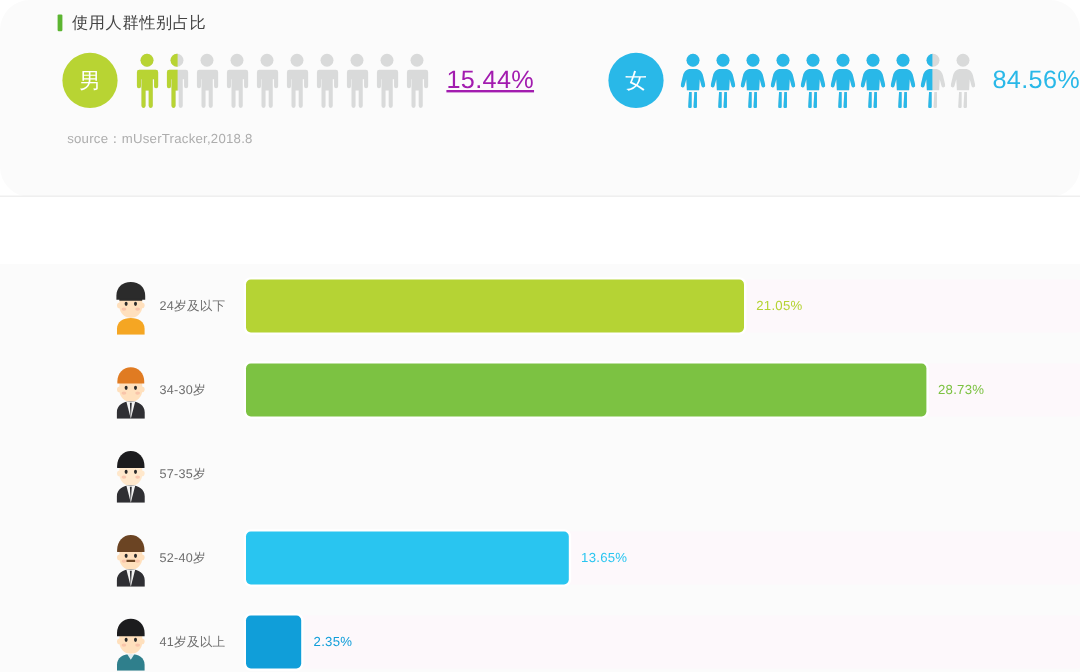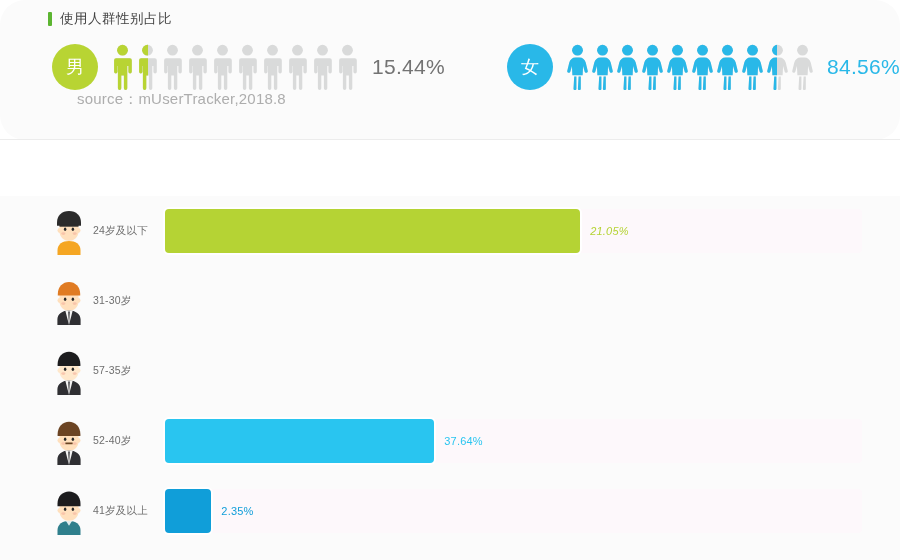--- a/index.html
+++ b/index.html
@@ -15,21 +15,21 @@
     position: relative;
   }
 
   
   .panel {
     position: relative;
     background: #fbfbfb;
     box-sizing: border-box;
   }
   .panel-gender {
-    height: 140px;
+    height: 164px;
     padding-top: 6px;
     border-radius: 25px;
   }
   .panel-age {
     height: 420px;
     padding-top: 0;
   }
 
   .sec-title {
     display: flex;
@@ -102,26 +102,27 @@
     overflow: hidden;
   }
   .person .layer svg { display: block; }
 
   .pct {
     font-size: 21px;
     margin-left: 14px;
     letter-spacing: 0.3px;
     white-space: nowrap;
   }
-  .pct.male   { color: #737373; }
+  .pct.male   { color: #a21caf; text-decoration: underline; }
   .pct.female { color: #29b8e8; text-align: right; }
 
   .source-line {
-    padding-left: 77px;
-    font-size: 15px;
+    padding-left: 56px;
+    margin-top: 18px;
+    font-size: 11px;
     color: #adadad;
     letter-spacing: 0.2px;
   }
 
   .panel-divider {
     position: absolute;
     left: 0;
     bottom: 0;
     width: 100%;
     height: 1px;
@@ -135,21 +136,21 @@
 
   
   .age-title-wrap { padding-top: 18px; }
 
   .age-rows { margin-top: 16px; }
 
   .age-row {
     display: flex;
     align-items: center;
     height: 70px;
-    padding-left: 49px;
+    padding-left: 89px;
   }
 
   .avatar {
     width: 40px;
     height: 48px;
     flex: none;
     position: relative;
   }
   .avatar svg { display: block; }
 
@@ -488,40 +489,45 @@
             <ellipse cx="23.9" cy="22.2" rx="1.25" ry="1.7" fill="#2b2b2b"></ellipse>
             <ellipse cx="14.3" cy="26.6" rx="2" ry="1.3" fill="#f7b9a2" opacity="0.7"></ellipse>
             <ellipse cx="25.7" cy="26.6" rx="2" ry="1.3" fill="#f7b9a2" opacity="0.7"></ellipse>
             <path d="M20 34c-6.5 0-11.5 3.3-11.5 9V48h23v-5c0-5.7-5-9-11.5-9z" fill="#f5a623"></path>
           </svg>
         </div>
         <div class="age-label">24岁及以下</div>
         <div class="bar-area">
           <div class="bar-track" style="width: 697px;"></div>
           <div class="bar-fill" style="width: 415.218px; background: rgb(181, 211, 52);"></div>
-          <div class="bar-value" style="color: rgb(181, 211, 52); font-style: italic;">21.05%</div>
+          <div class="bar-value" style="color: rgb(181, 211, 52);">21.05%</div>
         </div>
       </div>
       <div class="age-row">
         <div class="avatar">
           <svg width="40" height="48" viewBox="0 0 40 48">
             <path d="M10.5 14h19v10.5c0 5.3-4.2 9.4-9.5 9.4s-9.5-4.1-9.5-9.4z" fill="#ffe0bd"></path>
             <circle cx="10.9" cy="23.5" r="2.4" fill="#ffe0bd"></circle>
             <circle cx="29.1" cy="23.5" r="2.4" fill="#ffe0bd"></circle>
             <path d="M8.8 17C8.8 9.8 13.8 5 20 5s11.2 4.8 11.2 12v1.6H8.8z" fill="#e07b22"></path>
             <ellipse cx="16.1" cy="22.2" rx="1.25" ry="1.7" fill="#2b2b2b"></ellipse>
             <ellipse cx="23.9" cy="22.2" rx="1.25" ry="1.7" fill="#2b2b2b"></ellipse>
             <ellipse cx="14.3" cy="26.6" rx="2" ry="1.3" fill="#f7b9a2" opacity="0.7"></ellipse>
             <ellipse cx="25.7" cy="26.6" rx="2" ry="1.3" fill="#f7b9a2" opacity="0.7"></ellipse>
             <path d="M20 33.4c-6.6 0-11.6 3.4-11.6 9.2V48h23.2v-5.4c0-5.8-5-9.2-11.6-9.2z" fill="#2f2f33"></path>
             <path d="M16.3 33.6h7.4L20 48z" fill="#f4f4f4"></path>
             <path d="M19.2 34.6h1.6L20 48z" fill="#2f2f33"></path>
           </svg>
         </div>
-        <div class="age-label">31-30岁</div>
+        <div class="age-label">34-30岁</div>
+        <div class="bar-area">
+          <div class="bar-track" style="width: 697px;"></div>
+          <div class="bar-fill" style="width: 566.708px; background: rgb(124, 194, 66);"></div>
+          <div class="bar-value" style="color: rgb(124, 194, 66);">28.73%</div>
+        </div>
       </div>
       <div class="age-row">
         <div class="avatar">
           <svg width="40" height="48" viewBox="0 0 40 48">
             <path d="M10.5 14h19v10.5c0 5.3-4.2 9.4-9.5 9.4s-9.5-4.1-9.5-9.4z" fill="#ffe8cc"></path>
             <circle cx="10.9" cy="23.5" r="2.4" fill="#ffe8cc"></circle>
             <circle cx="29.1" cy="23.5" r="2.4" fill="#ffe8cc"></circle>
             <path d="M8.6 17.5C8.6 9.9 13.6 4.8 20 4.8s11.4 5.1 11.4 12.7v1.4H8.6z" fill="#1c1c1e"></path>
             <ellipse cx="16.1" cy="22.2" rx="1.25" ry="1.7" fill="#2b2b2b"></ellipse>
             <ellipse cx="23.9" cy="22.2" rx="1.25" ry="1.7" fill="#2b2b2b"></ellipse>
@@ -548,21 +554,21 @@
             <path d="M16.4 25.4h7.2v1.9h-7.2z" fill="#6b4423"></path>
             <path d="M20 33.4c-6.6 0-11.6 3.4-11.6 9.2V48h23.2v-5.4c0-5.8-5-9.2-11.6-9.2z" fill="#2f2f33"></path>
             <path d="M16.3 33.6h7.4L20 48z" fill="#f4f4f4"></path>
             <path d="M19.2 34.6h1.6L20 48z" fill="#2f2f33"></path>
           </svg>
         </div>
         <div class="age-label">52-40岁</div>
         <div class="bar-area">
           <div class="bar-track" style="width: 697px;"></div>
           <div class="bar-fill" style="width: 269.25px; background: rgb(41, 197, 240);"></div>
-          <div class="bar-value" style="color: rgb(41, 197, 240);">37.64%</div>
+          <div class="bar-value" style="color: rgb(41, 197, 240);">13.65%</div>
         </div>
       </div>
       <div class="age-row">
         <div class="avatar">
           <svg width="40" height="48" viewBox="0 0 40 48">
             <path d="M10.5 14h19v10.5c0 5.3-4.2 9.4-9.5 9.4s-9.5-4.1-9.5-9.4z" fill="#ffe0bd"></path>
             <circle cx="10.9" cy="23.5" r="2.4" fill="#ffe0bd"></circle>
             <circle cx="29.1" cy="23.5" r="2.4" fill="#ffe0bd"></circle>
             <path d="M8.5 16.5C8.5 9.6 13.6 4.6 20 4.6s11.5 5 11.5 11.9v2.7H8.5z" fill="#1c1c1e"></path>
             <ellipse cx="16.1" cy="22.2" rx="1.25" ry="1.7" fill="#2b2b2b"></ellipse>

